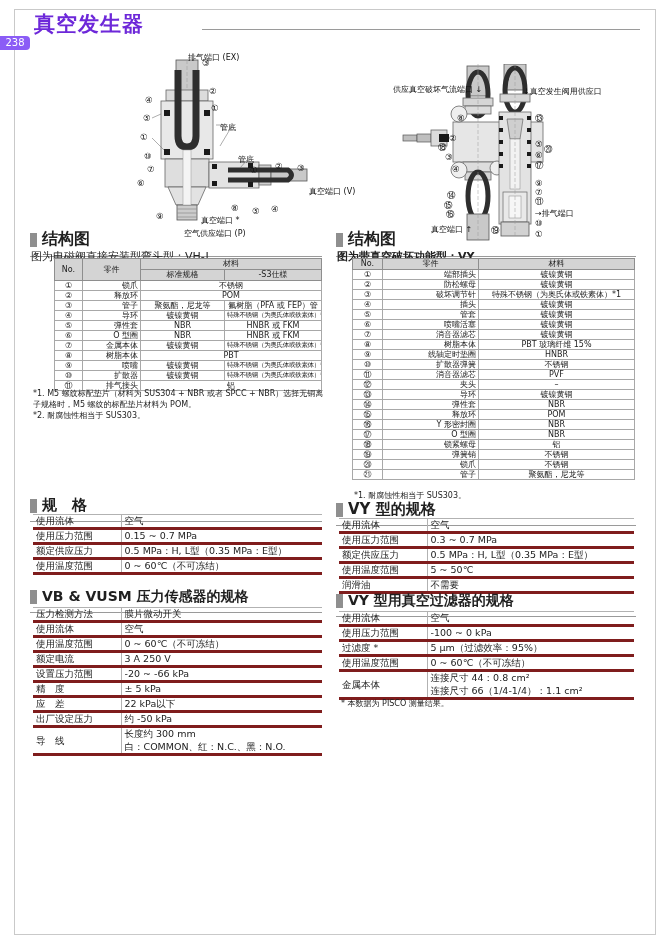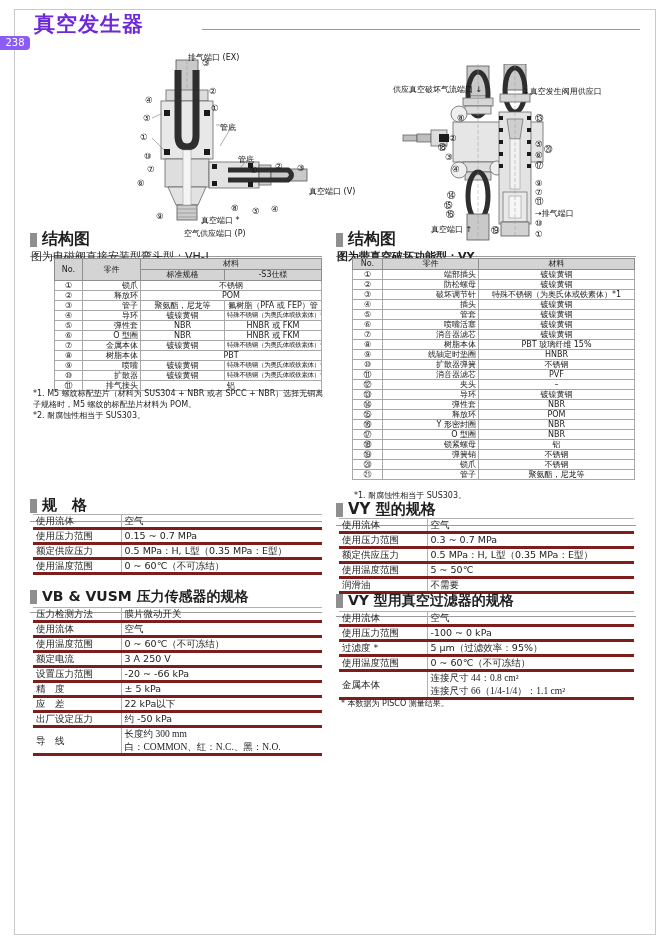--- a/index.html
+++ b/index.html
@@ -25,21 +25,21 @@
   .struct th{background:#d4d4d4;border:1px solid #8e8e8e;font-weight:normal;font-size:8px;height:10px;line-height:10px;padding:0 1px;text-align:center;}
   .struct td{border:1px solid #a8a8a8;font-size:8px;height:8.5px;line-height:9px;padding:0 2px;text-align:center;
     white-space:nowrap;overflow:hidden;}
   .struct td.part{text-align:right;}
   .struct td.sm{font-size:6.5px;letter-spacing:-0.3px;}
   
   .spec{position:absolute;}
   .spec td{border-top:1px solid #b2b2b2;border-bottom:3px solid #7f1d1d;font-size:9.5px;height:12px;line-height:12px;padding:0 3px;white-space:nowrap;overflow:hidden;}
   .spec td.lab{text-align:left;border-right:1px solid #b2b2b2;}
   .spec td.val{}
-  .spec .two{line-height:12.5px;font-family:Liberation Serif, serif;}
+  .spec .two{line-height:12.5px;}
   
   .diagram{position:absolute;}
   .dlab{position:absolute;font-size:8px;color:#111;white-space:nowrap;}
   .co{position:absolute;font-size:8.5px;color:#111;line-height:9px;}
   svg{position:absolute;left:0;top:0;}
 </style>
 </head>
 <body>
 
 <div class="frame"></div>

